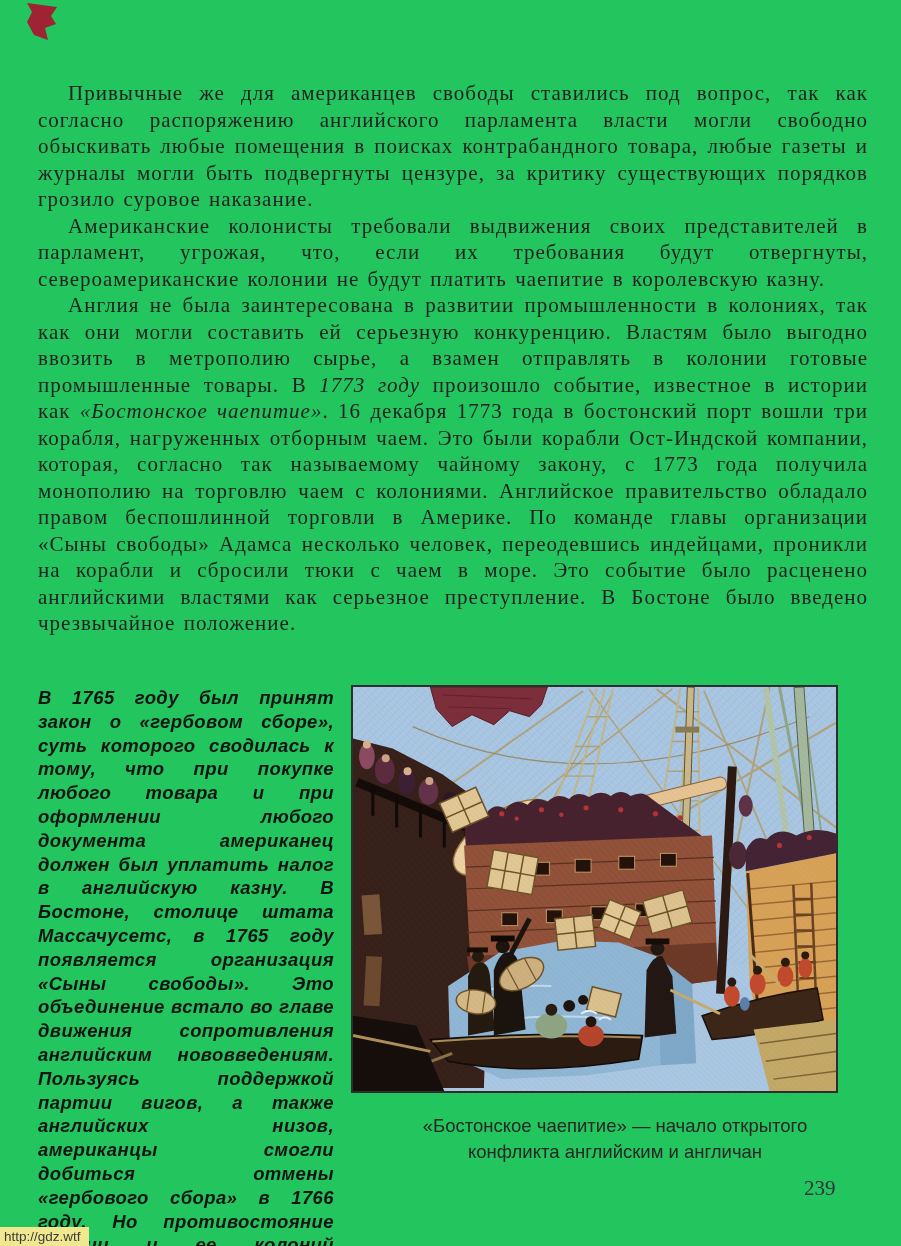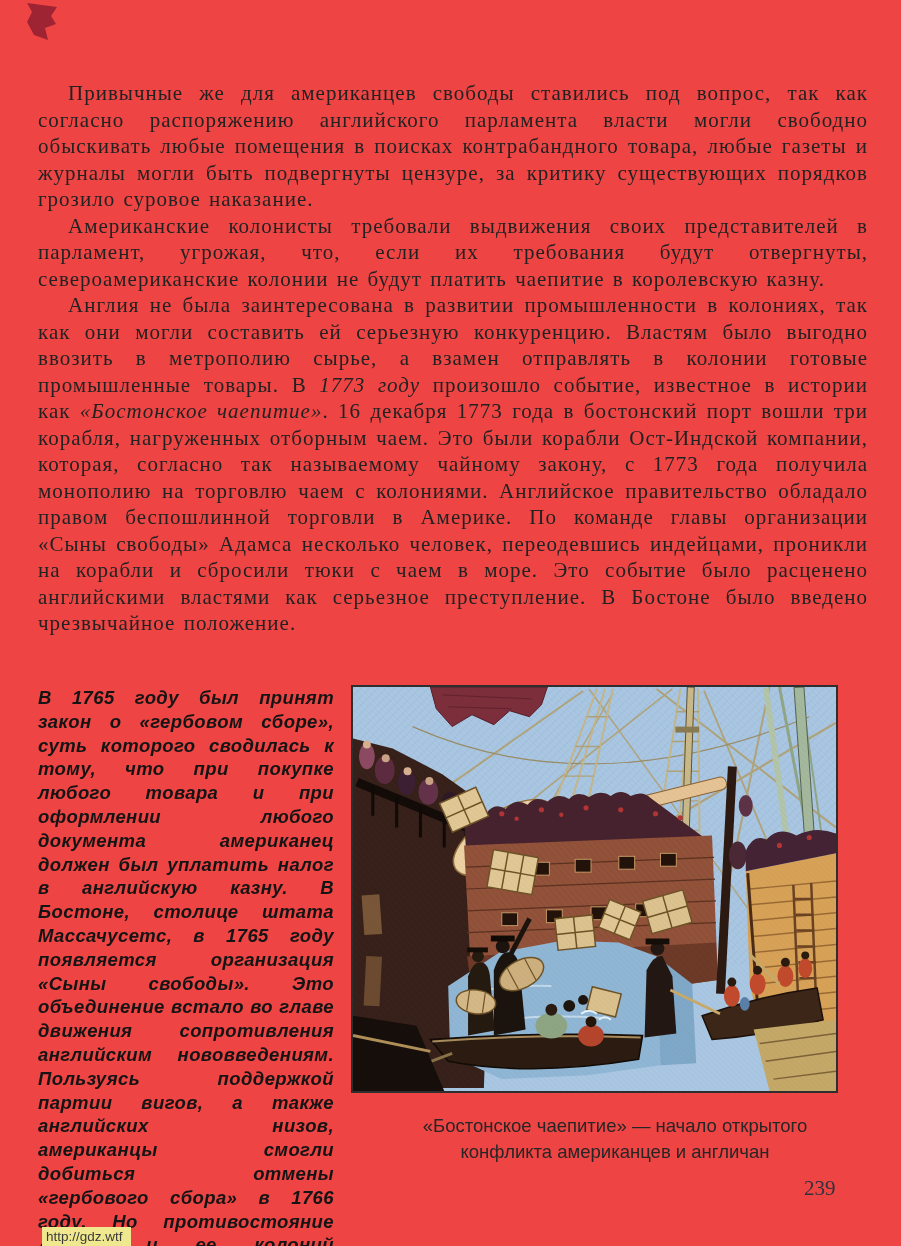--- a/index.html
+++ b/index.html
@@ -1,17 +1,17 @@
 <!DOCTYPE html>
 <html><head>
 <meta charset="utf-8">
 <style>
   html,body{margin:0;padding:0;background:#ffffff;}
   .page{
-    position:relative;width:901px;height:1246px;background:#ef4444;overflow:hidden;
+    position:relative;width:901px;height:1246px;background:#22c55e;overflow:hidden;
     font-family:"Liberation Serif", serif;
   }
   
   .corner-mark{position:absolute;left:24px;top:2px;width:36px;height:40px;}
 
   
   .main-text{
     position:absolute;left:38px;top:80px;width:830px;
     font-size:21px;line-height:26.5px;color:#222222;
     text-align:justify;letter-spacing:1px;word-spacing:2px;
@@ -282,20 +282,20 @@
           <ellipse cx="124" cy="318" rx="20" ry="12" fill="#d4b886" stroke="#6e5227" stroke-width="1.5"></ellipse>
           <path d="M116,308 V328 M132,308 V328" stroke="#6e5227" stroke-width="1.2"></path>
         </g>
         <path d="M230,330 q8,-6 16,0 M248,336 q6,-5 12,0" stroke="#e8f2f8" stroke-width="2" fill="none"></path>
 
         <rect x="0" y="0" width="487" height="408" fill="url(#hatchFine)" opacity="0.12"></rect>
       </svg>
     </div>
     <figcaption class="caption">
       <div>«Бостонское чаепитие» — начало открытого</div>
-      <div>конфликта американцев и англичан</div>
+      <div>конфликта английским и англичан</div>
     </figcaption>
   </figure>
 
   <div class="page-number">239</div>
 
-  <div class="watermark" style="background: rgb(240, 232, 143); margin-left: 42px;">http://gdz.wtf</div>
+  <div class="watermark" style="background: rgb(240, 232, 143);">http://gdz.wtf</div>
 </div>
 
 </body></html>

